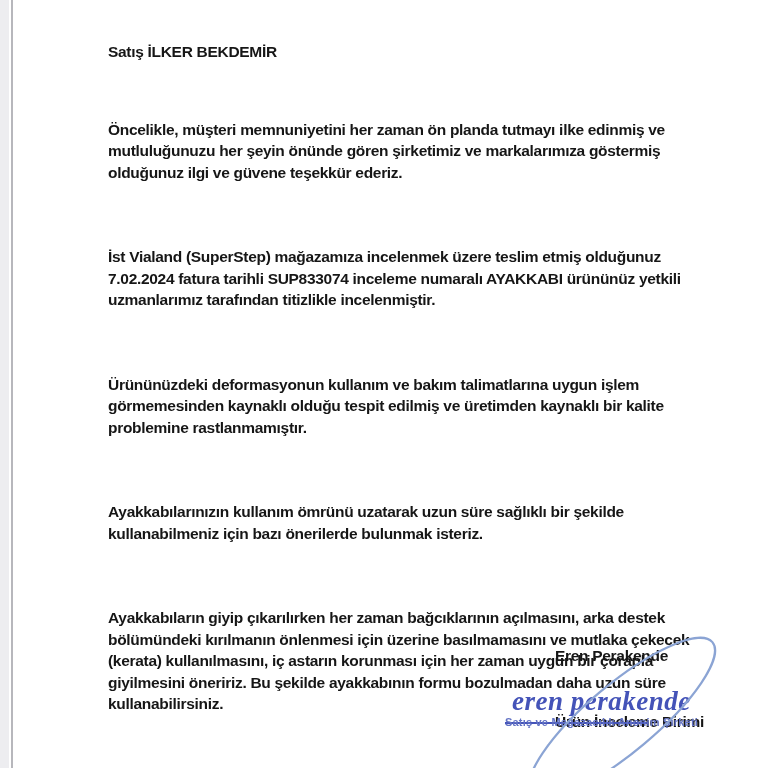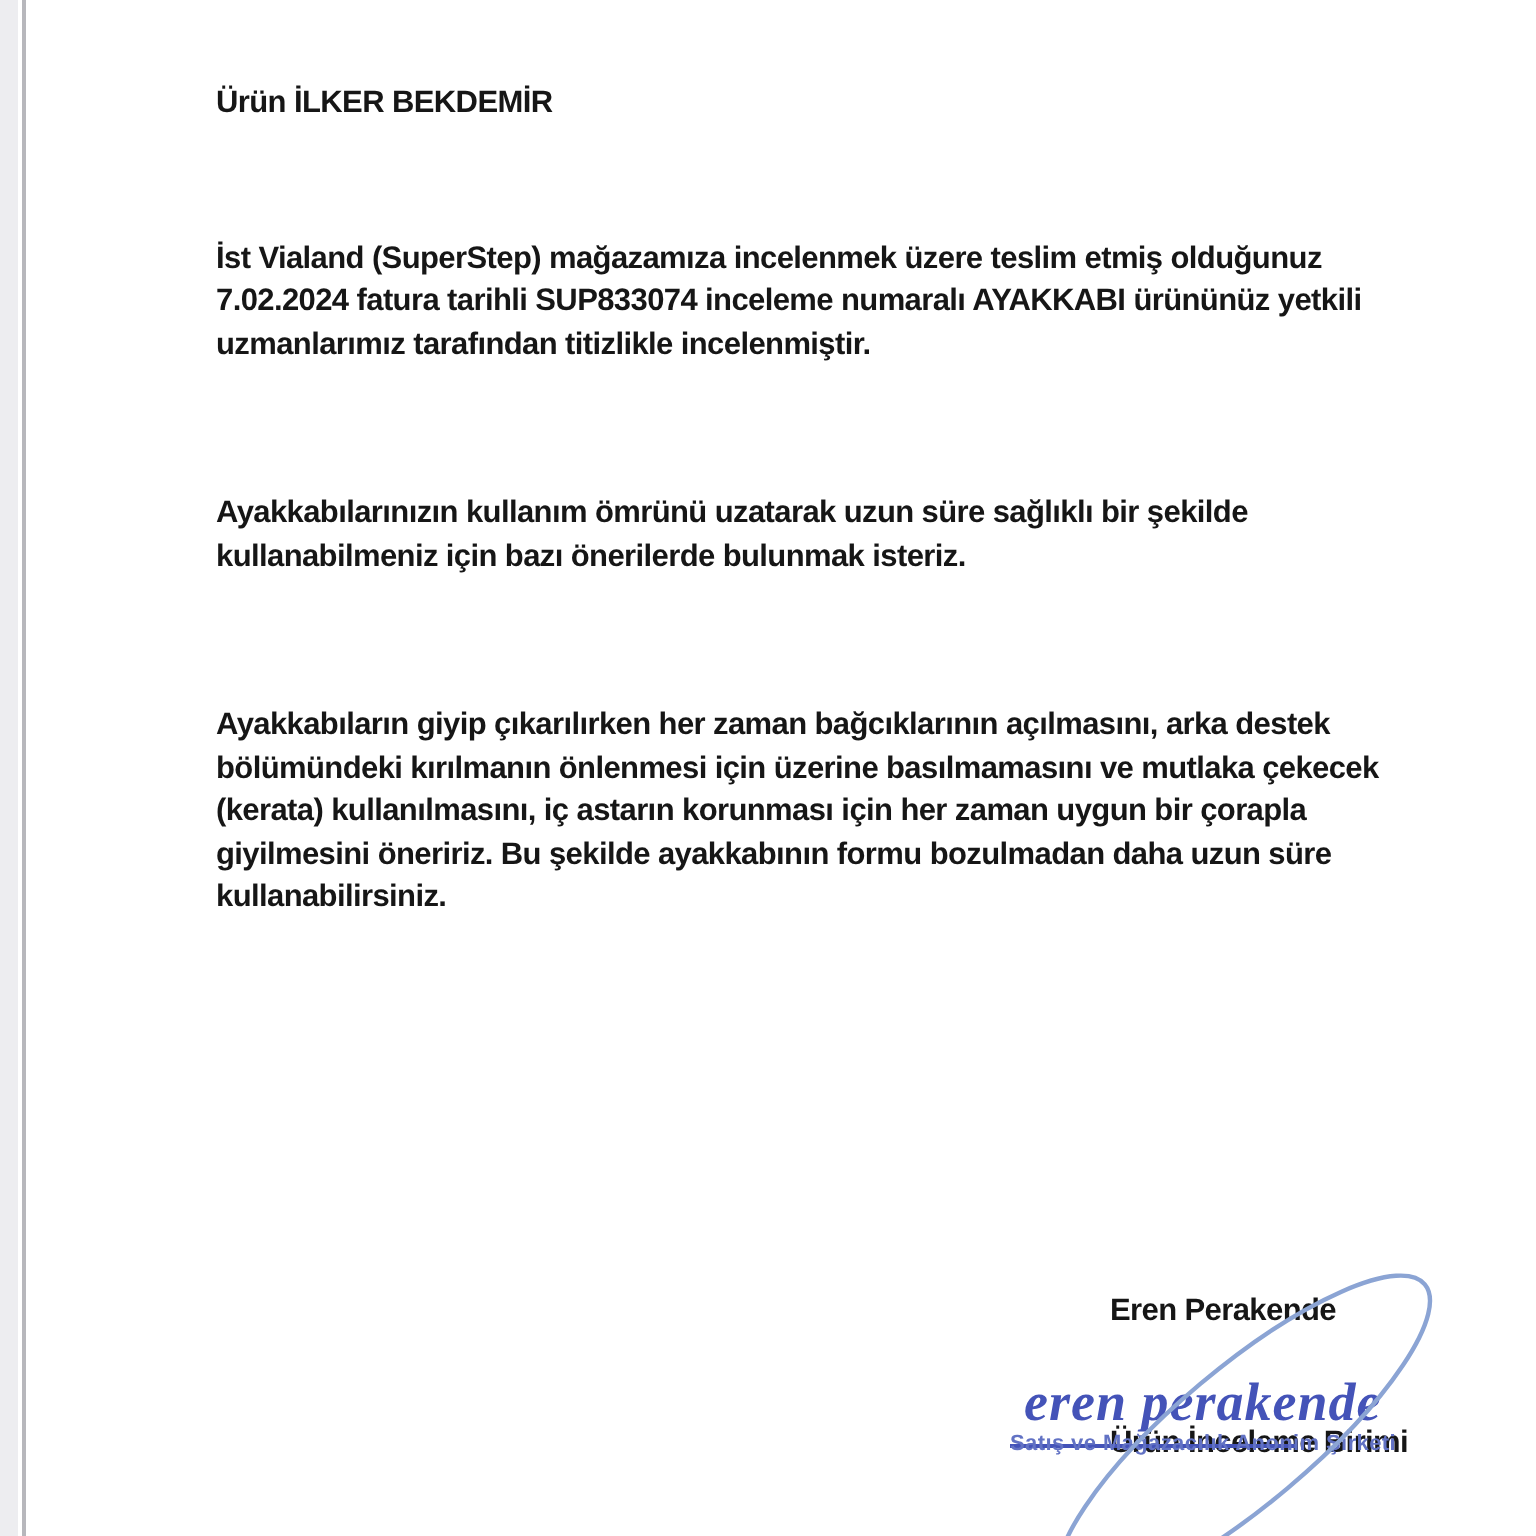--- a/index.html
+++ b/index.html
@@ -90,24 +90,30 @@
 </style>
 </head>
 <body>
 
 <div class="page">
 
   <div class="scan-edge-strip"></div>
   <div class="scan-edge-line"></div>
 
   <div class="letter-body">
-    <div class="salutation">Ürün İLKER BEKDEMİR</div>
+    <div class="salutation">Satış İLKER BEKDEMİR</div>
+    <div class="para">Öncelikle, müşteri memnuniyetini her zaman ön planda tutmayı ilke edinmiş ve
+mutluluğunuzu her şeyin önünde gören şirketimiz ve markalarımıza göstermiş
+olduğunuz ilgi ve güvene teşekkür ederiz.</div>
     <div class="para">İst Vialand (SuperStep) mağazamıza incelenmek üzere teslim etmiş olduğunuz
 7.02.2024 fatura tarihli SUP833074 inceleme numaralı AYAKKABI ürününüz yetkili
 uzmanlarımız tarafından titizlikle incelenmiştir.</div>
+    <div class="para">Ürününüzdeki deformasyonun kullanım ve bakım talimatlarına uygun işlem
+görmemesinden kaynaklı olduğu tespit edilmiş ve üretimden kaynaklı bir kalite
+problemine rastlanmamıştır.</div>
     <div class="para">Ayakkabılarınızın kullanım ömrünü uzatarak uzun süre sağlıklı bir şekilde
 kullanabilmeniz için bazı önerilerde bulunmak isteriz.</div>
     <div class="para">Ayakkabıların giyip çıkarılırken her zaman bağcıklarının açılmasını, arka destek
 bölümündeki kırılmanın önlenmesi için üzerine basılmamasını ve mutlaka çekecek
 (kerata) kullanılmasını, iç astarın korunması için her zaman uygun bir çorapla
 giyilmesini öneririz. Bu şekilde ayakkabının formu bozulmadan daha uzun süre
 kullanabilirsiniz.</div>
     
     
   </div>

